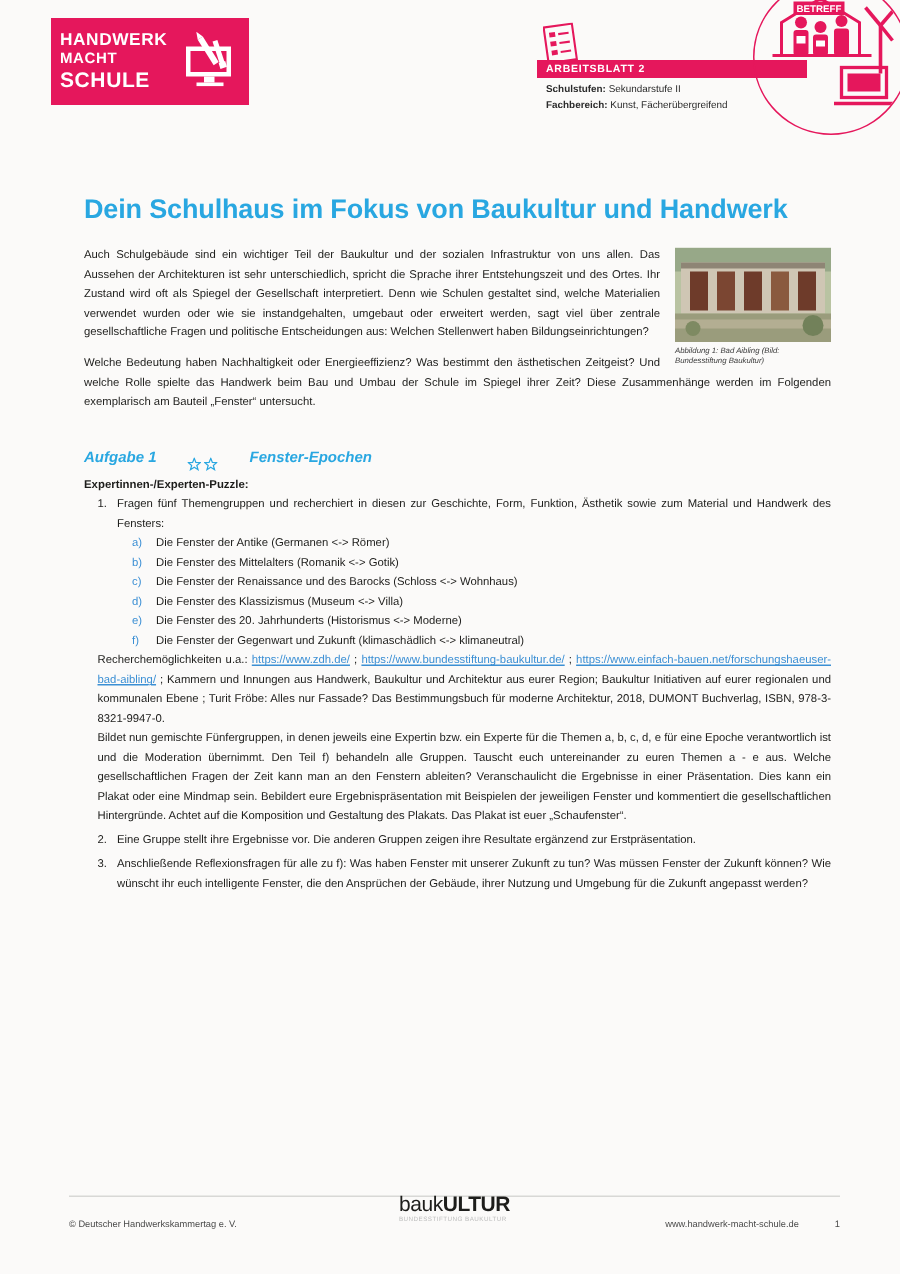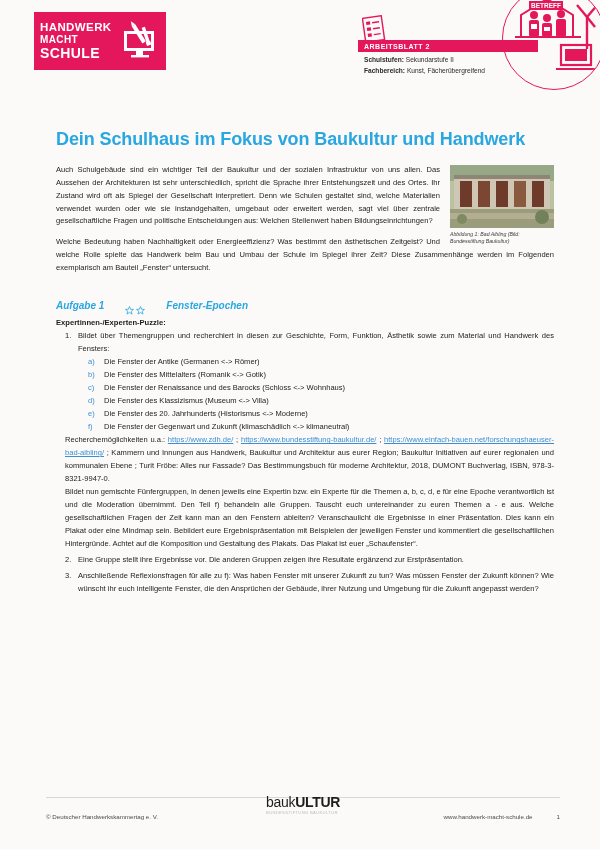--- a/index.html
+++ b/index.html
@@ -455,21 +455,21 @@
         </span>
       </span>
       <span class="task-title">Fenster-Epochen</span>
     </div>
 
     <div class="subhead">Expertinnen-/Experten-Puzzle:</div>
 
     <ol class="main-list">
 
       <li>
-        <div class="li-text">Bildet über Themengruppen und recherchiert in diesen zur Geschichte, Form, Funktion, Ästhetik sowie zum Material und Handwerk des Fensters:</div>
+        <div class="li-text">Fragen fünf Themengruppen und recherchiert in diesen zur Geschichte, Form, Funktion, Ästhetik sowie zum Material und Handwerk des Fensters:</div>
 
         <ol class="sub-list">
           <li>
             <div class="li-text">Die Fenster der Antike (Germanen &lt;-&gt; Römer)</div>
           </li>
           <li>
             <div class="li-text">Die Fenster des Mittelalters (Romanik &lt;-&gt; Gotik)</div>
           </li>
           <li>
             <div class="li-text">Die Fenster der Renaissance und des Barocks (Schloss &lt;-&gt; Wohnhaus)</div>

